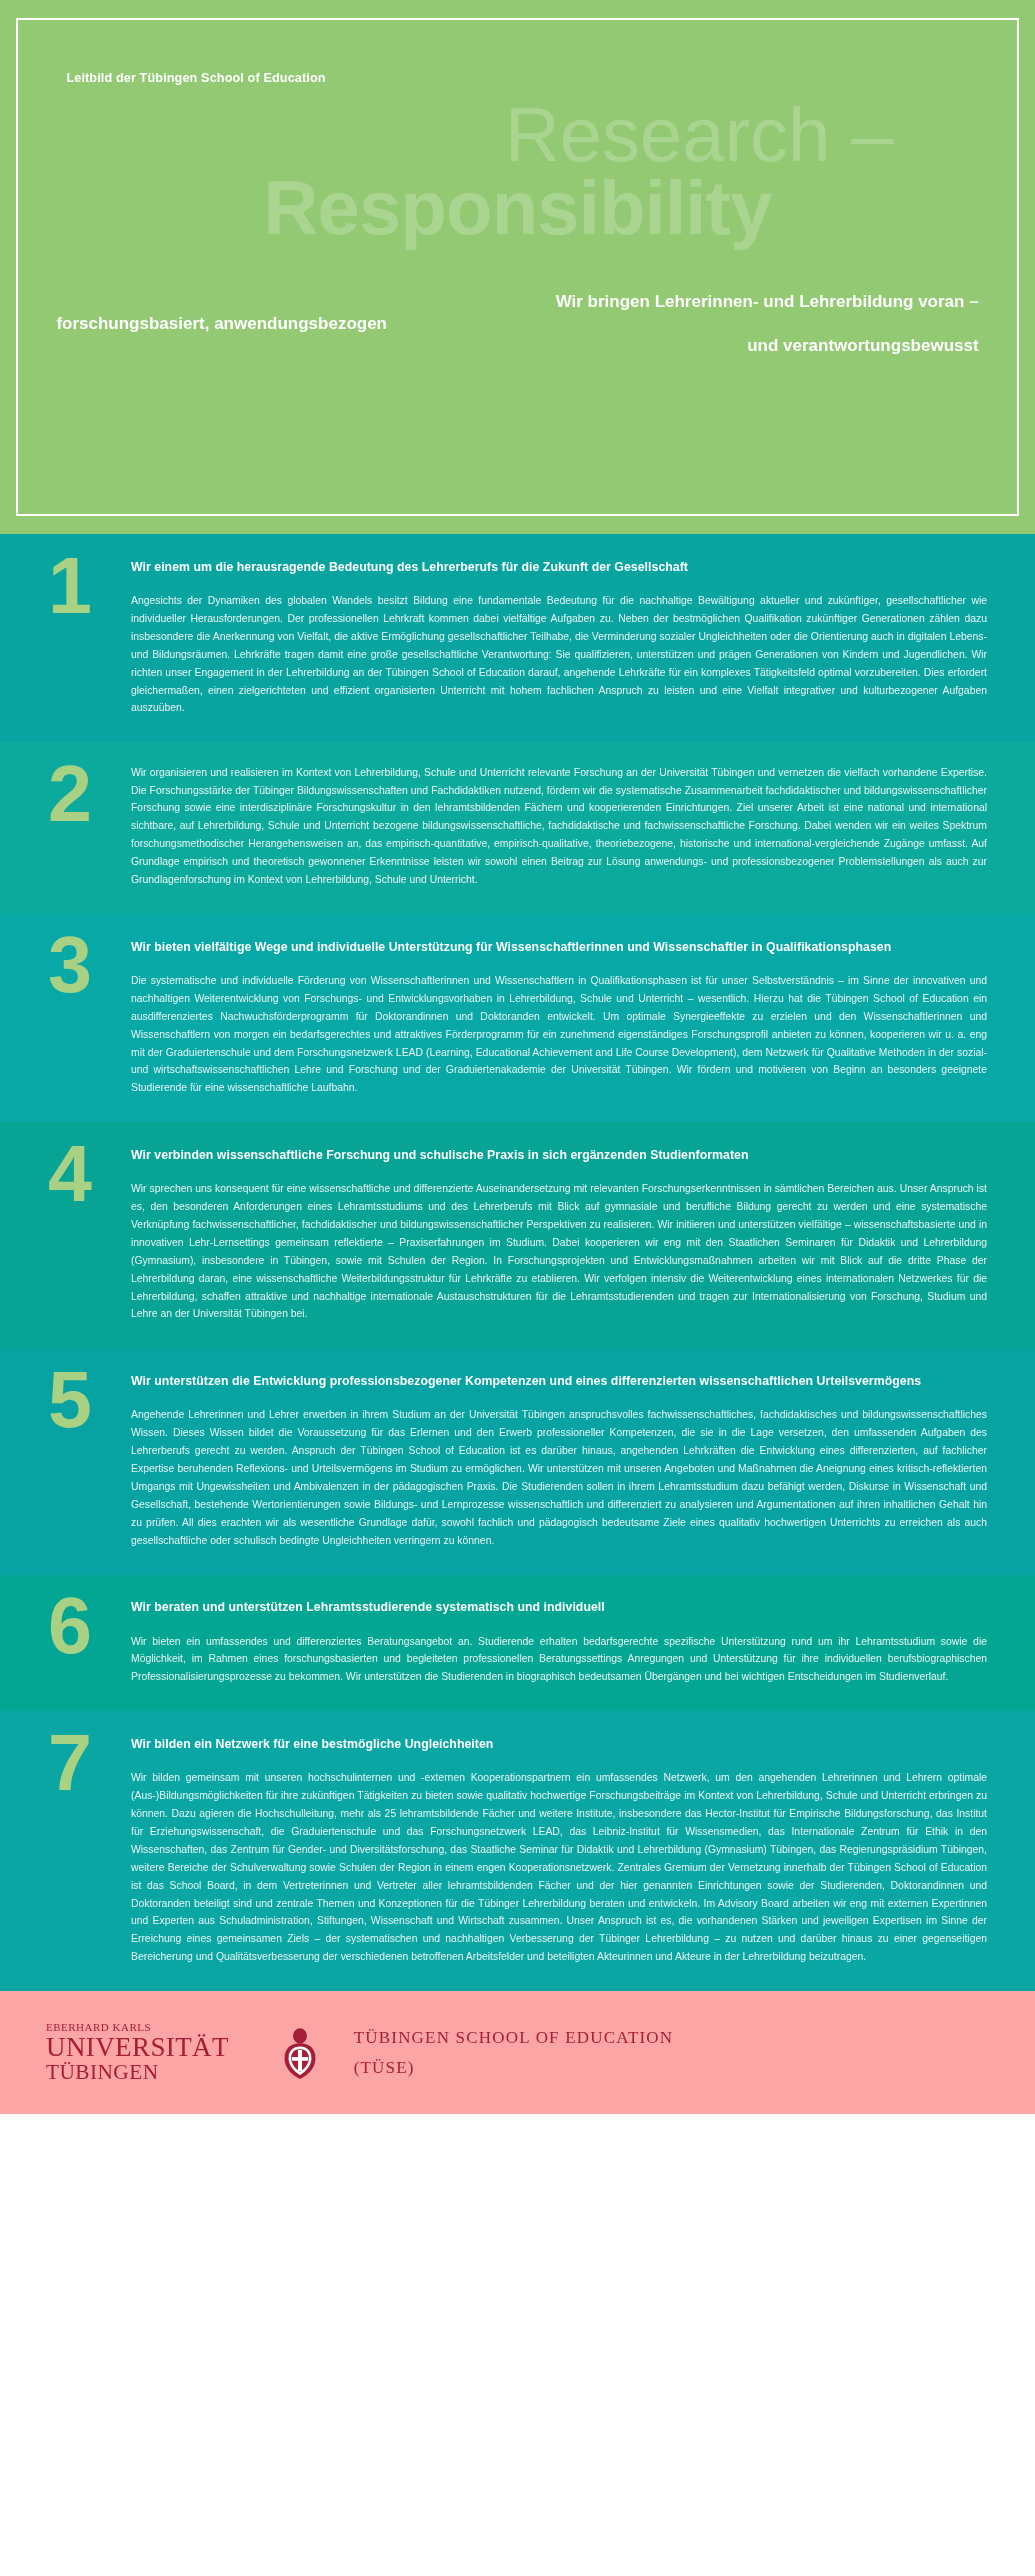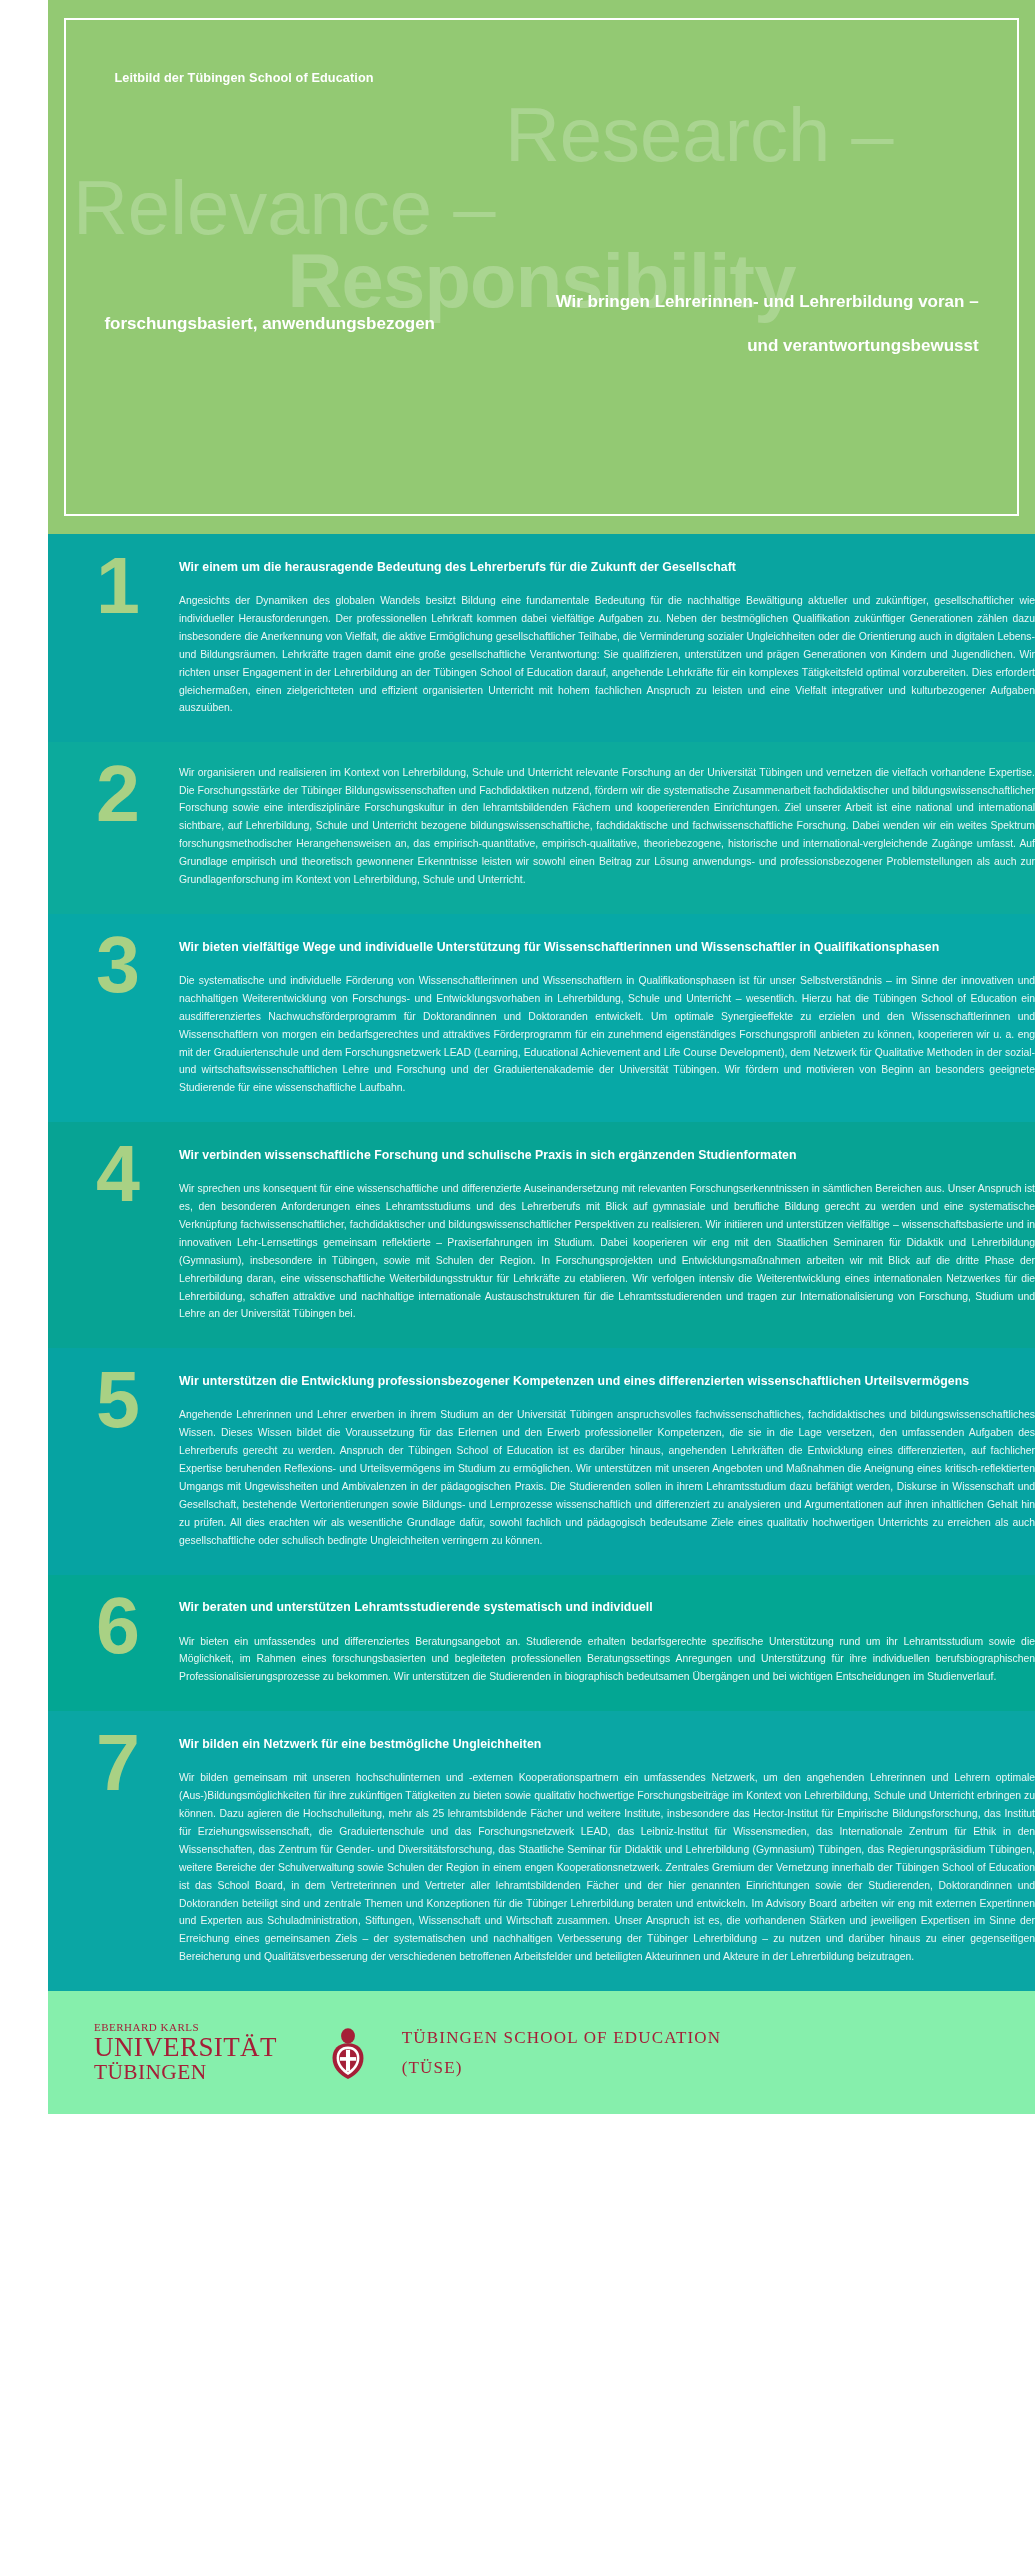--- a/index.html
+++ b/index.html
@@ -12,21 +12,20 @@
     font-family: "Liberation Sans", "DejaVu Sans", sans-serif;
     -webkit-font-smoothing: antialiased;
   }
 
   .poster {
     width: 1035px;
     min-height: 2576px;
     background: #ffffff;
     position: relative;
     overflow: hidden;
-    padding-left: 48px;
   }
 
   
   .header {
     position: relative;
     background: #93c973;
     height: 534px;
     overflow: hidden;
     padding: 0;
   }
@@ -118,21 +117,21 @@
   .sec-1 { background: #09a4a0; }
   .sec-2 { background: #0caa9c; }
   .sec-3 { background: #07a8a6; }
   .sec-4 { background: #07a394; }
   .sec-5 { background: #06a3a2; }
   .sec-6 { background: #03a693; }
   .sec-7 { background: #0aa6a4; }
 
   
   .footer {
-    background: #86efac;
+    background: #fca5a5;
     height: 123px;
     display: flex;
     align-items: center;
     padding: 0 46px;
     gap: 21.4px;
   }
   .uni-logo {
     color: #a51e37;
     line-height: 1.04;
     font-family: "Liberation Serif", "DejaVu Serif", serif;
@@ -177,21 +176,20 @@
 
 <div class="poster">
 
   <div class="header">
     <div class="header-inner">
 
       <div class="eyebrow">Leitbild der Tübingen School of Education</div>
 
       <div class="ghost-wrap">
         <div class="ghost-line ghost-1">Research –</div>
-        <div class="ghost-line ghost-2">Relevance –</div>
         <div class="ghost-line ghost-3">Responsibility</div>
       </div>
 
       <div class="headline">
         <div class="hl-1">Wir bringen Lehrerinnen- und Lehrerbildung voran –</div>
         <div class="hl-2">forschungsbasiert, anwendungsbezogen</div>
         <div class="hl-3">und verantwortungsbewusst</div>
       </div>
 
     </div>

